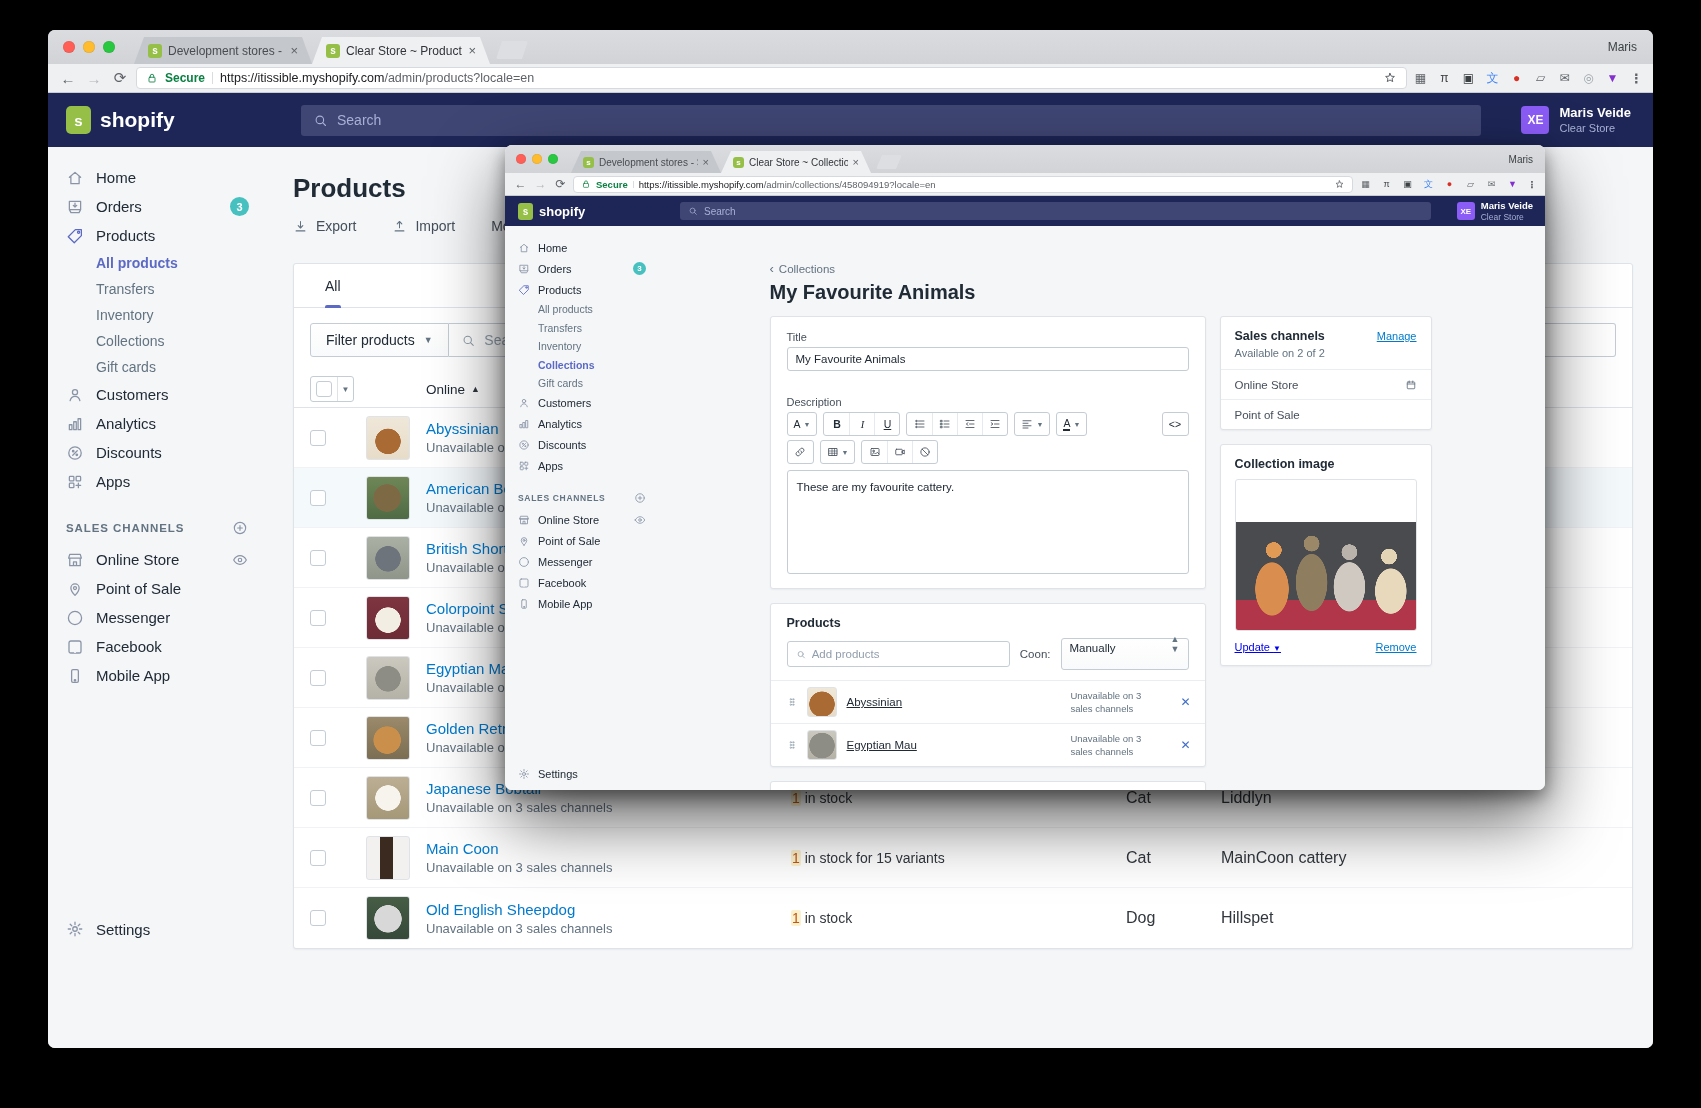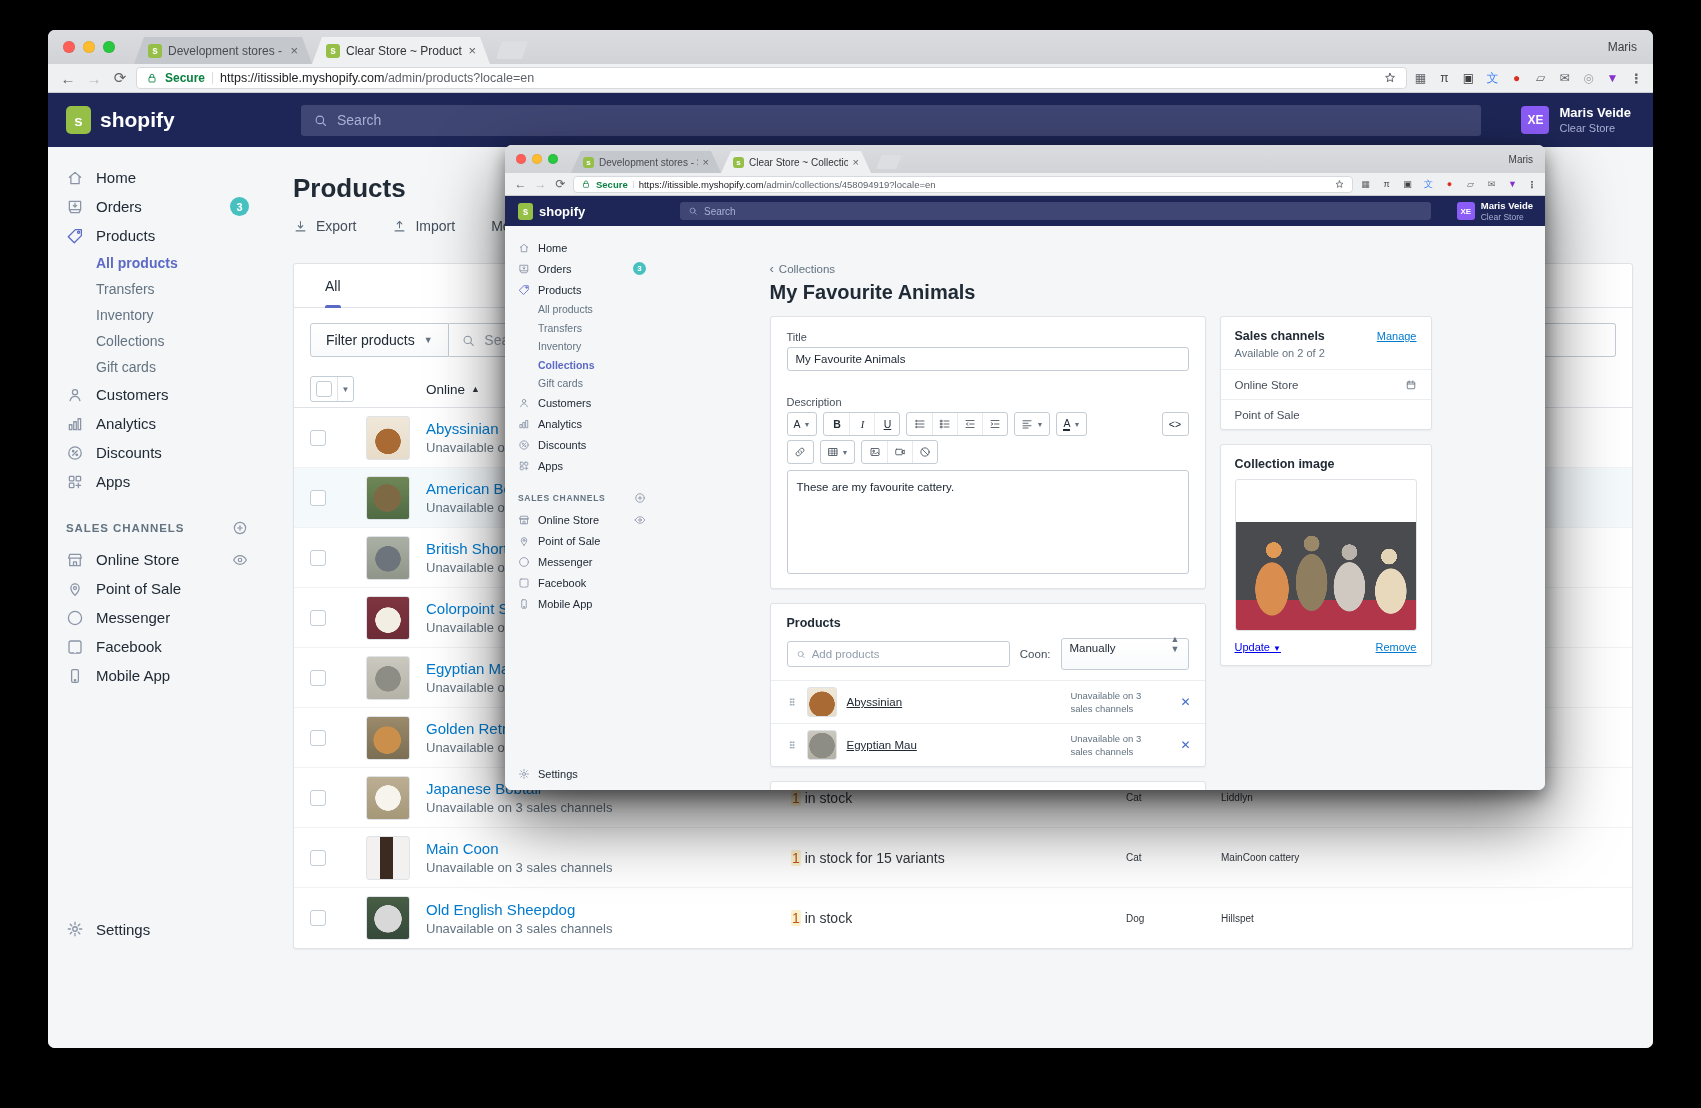--- a/index.html
+++ b/index.html
@@ -160,21 +160,21 @@
 .cbx{width:16px;height:16px;border:1px solid #c4cdd5;border-radius:3px;background:#fff;flex:none}
 .sortcol{display:flex;align-items:center;gap:6px}
 .sortarrow{font-size:9px;color:#31373d}
 .trow{height:60px;border-bottom:1px solid #f0f2f5;position:relative}
 .trow.hl{background:#f4f9fc}
 .thumb{width:44px;height:44px;border:1px solid #dfe3e8;border-radius:3px;background-color:#eee}
 .pcell a{font-size:15px;color:#007ace;text-decoration:none;display:block}
 .pcell small{display:block;font-size:13px;color:#637381;margin-top:3px}
 .stockcell{font-size:14px;color:#31373d}
 .stockcell em{font-style:normal;color:#c05717;background:#fcf1cd;padding:0 1px;border-radius:2px}
-.typecell,.vendcell{font-size:10px;color:#31373d}
+.typecell,.vendcell{font-size:16px;color:#31373d}
 
 .th1{background:radial-gradient(circle 13px at 50% 58%,#a96a33 96%,transparent),linear-gradient(#efe7d9,#e7dcc8)}
 .th2{background:radial-gradient(circle 14px at 48% 50%,#7d6a45 96%,transparent),linear-gradient(#6f8757,#4f6b44)}
 .th3{background:radial-gradient(circle 13px at 50% 52%,#6e747c 96%,transparent),linear-gradient(#aab0a4,#8f9689)}
 .th4{background:radial-gradient(circle 13px at 50% 55%,#f3eee4 96%,transparent),linear-gradient(#7e3540,#6d2c36)}
 .th5{background:radial-gradient(circle 13px at 50% 52%,#8d8d86 96%,transparent),linear-gradient(#cbc8bf,#b4b1a6)}
 .th6{background:radial-gradient(circle 14px at 48% 55%,#c98f4b 96%,transparent),linear-gradient(#9b8a6b,#7b6e52)}
 .th7{background:radial-gradient(circle 13px at 50% 50%,#f7f4ee 96%,transparent),linear-gradient(#bcae93,#a59878)}
 .th8{background:linear-gradient(90deg,#f2f1ef 30%,#3a2a20 30% 62%,#f2f1ef 62%)}
 .th9{background:radial-gradient(circle 14px at 50% 52%,#d8d8d8 96%,transparent),linear-gradient(#475d45,#36493a)}

